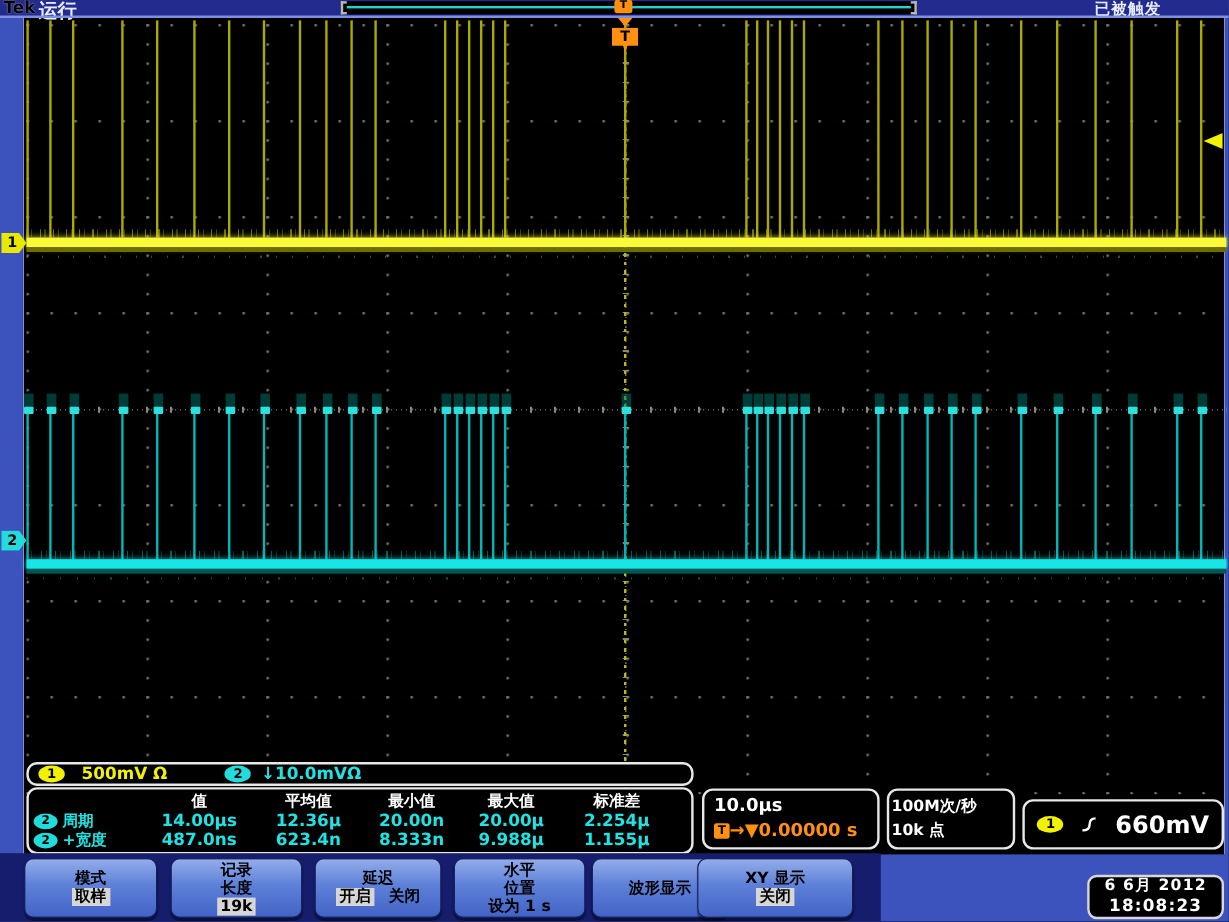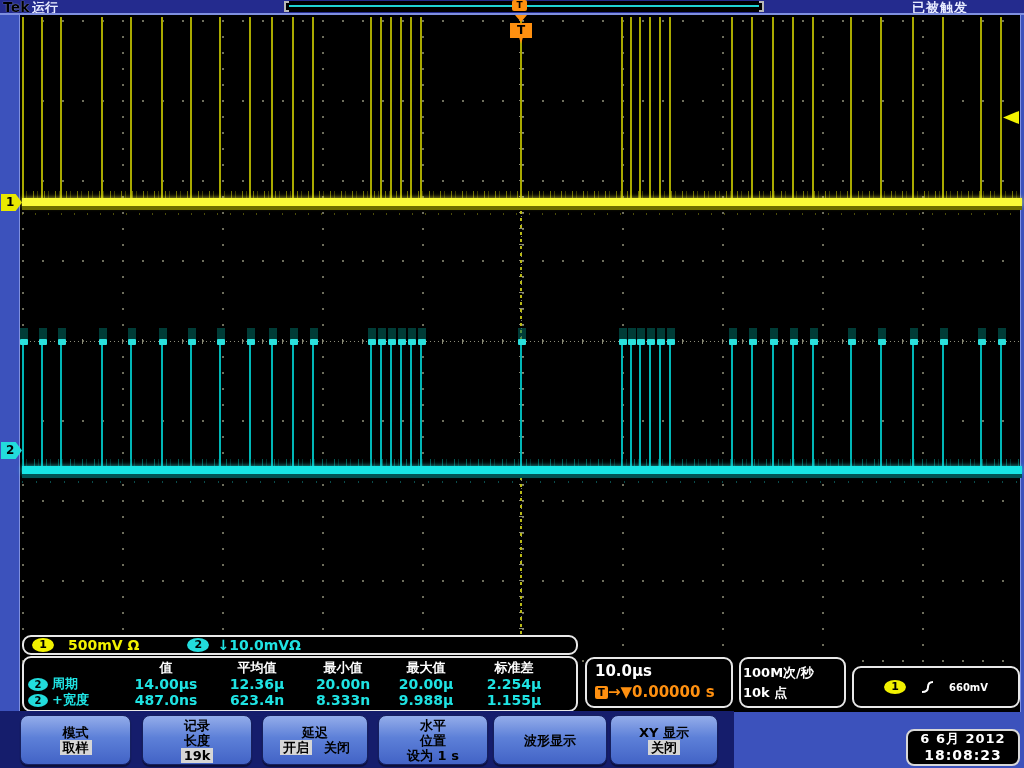--- a/index.html
+++ b/index.html
@@ -4,21 +4,21 @@
 <style>
   html,body{margin:0;padding:0;}
   body{width:1024px;height:768px;position:relative;background:#3c52bc;
        font-family:"DejaVu Sans","Liberation Sans",sans-serif;overflow:hidden;}
   .abs{position:absolute;}
 
   
   #topbar{left:0;top:0;width:1024px;height:13px;background:#242b8e;}
   #tek-logo{left:3px;top:-1px;font-size:14px;font-weight:bold;color:#000;
             text-shadow:0 0 1px #cfd6ff;letter-spacing:0;}
-  #run-status{left:32px;top:-1px;font-size:13px;color:#e8ecff;font-weight:bold;}
+  #run-status{left:32px;top:-1px;font-size:16px;color:#e8ecff;font-weight:bold;}
   #trig-status{left:912px;top:-1px;font-size:13px;color:#e8ecff;font-weight:bold;letter-spacing:1px;}
   #topline{left:0;top:13px;width:1024px;height:2px;background:#7f90e0;}
 
   
   #recbar{left:284px;top:1px;width:480px;height:11px;background:#000;}
   #recbar .bracket{position:absolute;top:0;width:5px;height:11px;border:2px solid #b8b8b8;box-sizing:border-box;}
   #recbar .bl{left:0;border-right:none;}
   #recbar .br{right:0;border-left:none;}
   #rec-line{left:289px;top:5px;width:470px;height:2px;background:#1fd3d3;}
   #rec-t{left:512px;top:0px;width:15px;height:11px;background:#ff9010;border-radius:2px;
@@ -104,21 +104,21 @@
   #horiz-delay{display:flex;align-items:center;margin-top:3px;}
   #delay-t{width:13px;height:13px;background:#ff9010;border-radius:2px;color:#000;
            font-size:10px;font-weight:bold;text-align:center;line-height:13px;}
   #delay-val{color:#ff9010;font-weight:bold;font-size:15px;}
 
   #acq-box{left:739px;top:657px;width:107px;height:51px;padding:4px 0 0 2px;}
   .acq-line{color:#fff;font-weight:bold;font-size:13px;line-height:20px;}
 
   #trig-box{left:852px;top:666px;width:168px;height:42px;display:flex;align-items:center;
             justify-content:center;gap:14px;}
-  #trig-level{color:#fff;font-weight:bold;font-size:10px;}
+  #trig-level{color:#fff;font-weight:bold;font-size:20px;}
 
   
   #btn-strip{left:0;top:711px;width:734px;height:57px;background:#151d6c;}
   .menu-btn{position:absolute;top:715px;height:50px;border-radius:8px;cursor:pointer;
       background:linear-gradient(180deg,#94adea 0%,#5d80d8 45%,#4263c6 100%);
       border:1px solid #16205e;box-sizing:border-box;display:flex;flex-direction:column;
       align-items:center;justify-content:center;color:#000;font-weight:bold;font-size:13px;
       line-height:15px;box-shadow:0 2px 1px rgba(0,0,0,.45);}
   .menu-btn .hl{background:#d6d6d6;padding:0 3px;}
   .opt-row{display:flex;gap:12px;}
@@ -392,21 +392,21 @@
       </div>
     </div>
     <div class="abs menu-btn" style="left: 378px; width: 110px;">
       <div>水平</div>
       <div>位置</div>
       <div>设为 1 s</div>
     </div>
     <div class="abs menu-btn" style="left: 493px; width: 114px;">
       <div>波形显示</div>
     </div>
-    <div class="abs menu-btn" style="left: 610px; width: 108px;">
+    <div class="abs menu-btn" style="left: 581px; width: 130px;">
       <div>XY 显示</div>
       <div class="opt-row">
         <span class="hl">关闭</span>
       </div>
     </div>
   </div>
 
 <div class="abs" id="datetime-box">
   <div id="date-line">6 6月 2012</div>
   <div id="time-line">18:08:23</div>

